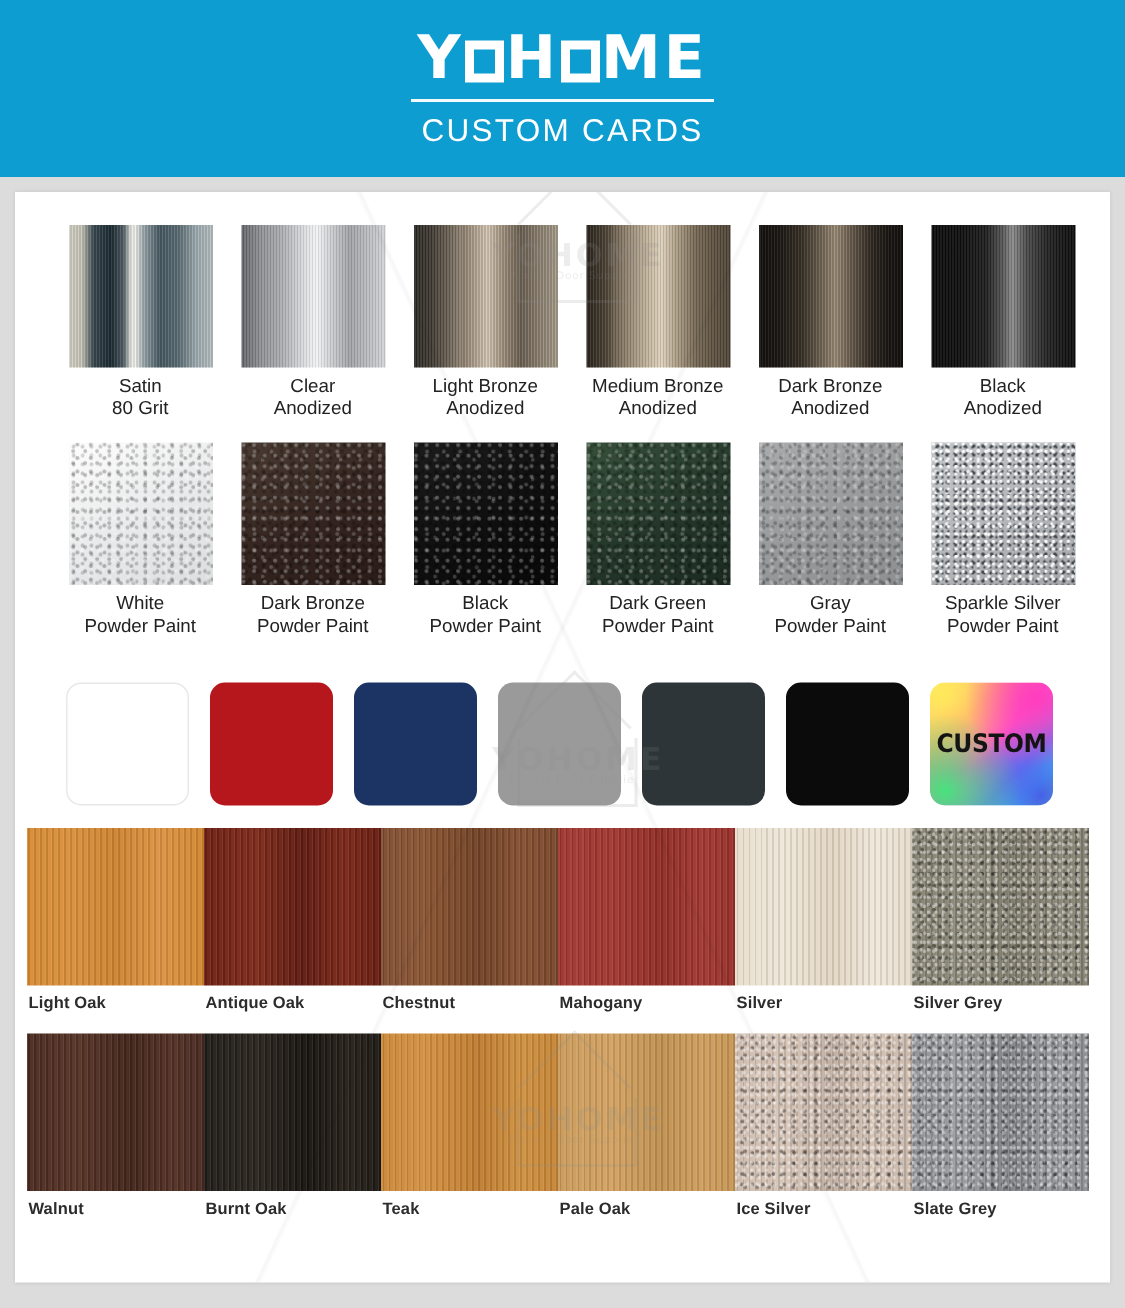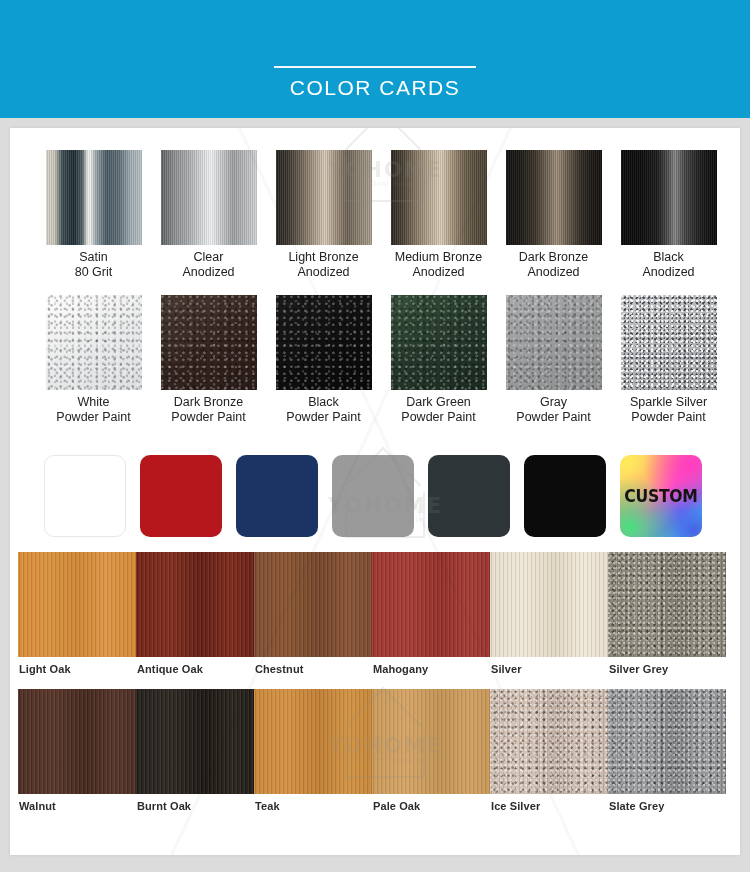--- a/index.html
+++ b/index.html
@@ -220,22 +220,27 @@
       radial-gradient(circle at 66% 38%, rgba(0,0,0,.40) 0 .9px, transparent 1.5px),
       radial-gradient(circle at 40% 70%, rgba(255,255,255,.35) 0 .9px, transparent 1.5px),
       radial-gradient(circle at 85% 82%, rgba(0,0,0,.35) 0 .9px, transparent 1.5px);
     background-size:5px 5px,7px 7px,6px 6px,8px 8px;
   }
 </style>
 </head>
 <body>
 
 <div class="header">
+  <div class="brand-wrap">
+    <div class="brand">
+      <span>Y</span><span class="sq-o"></span><span>H</span><span class="sq-o"></span><span>ME</span>
+    </div>
+  </div>
   <div class="brand-rule"></div>
-  <div class="subtitle">COLOR CARDS</div>
+  <div class="subtitle">CUSTOM CARDS</div>
 </div>
 
 <div class="card">
 
   <div class="wm wm-a">
     <div class="house">
       <div class="roof"></div>
         <div class="body"></div>
     </div>
     <div class="wtext">YOHOME</div>

